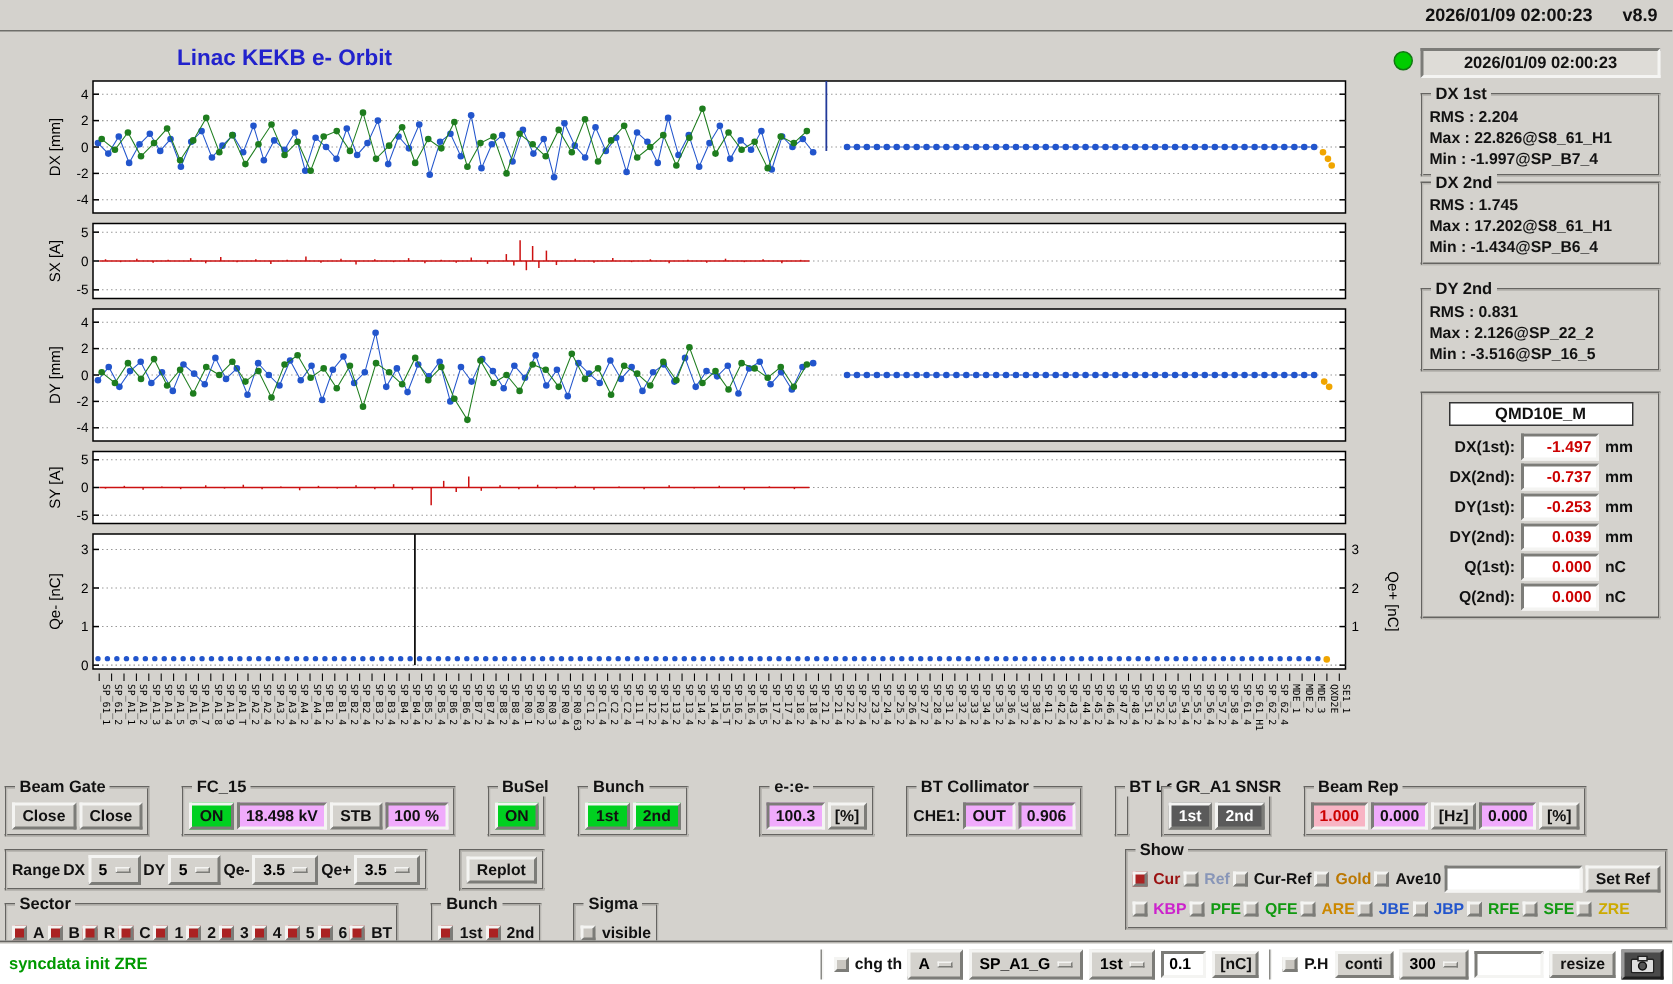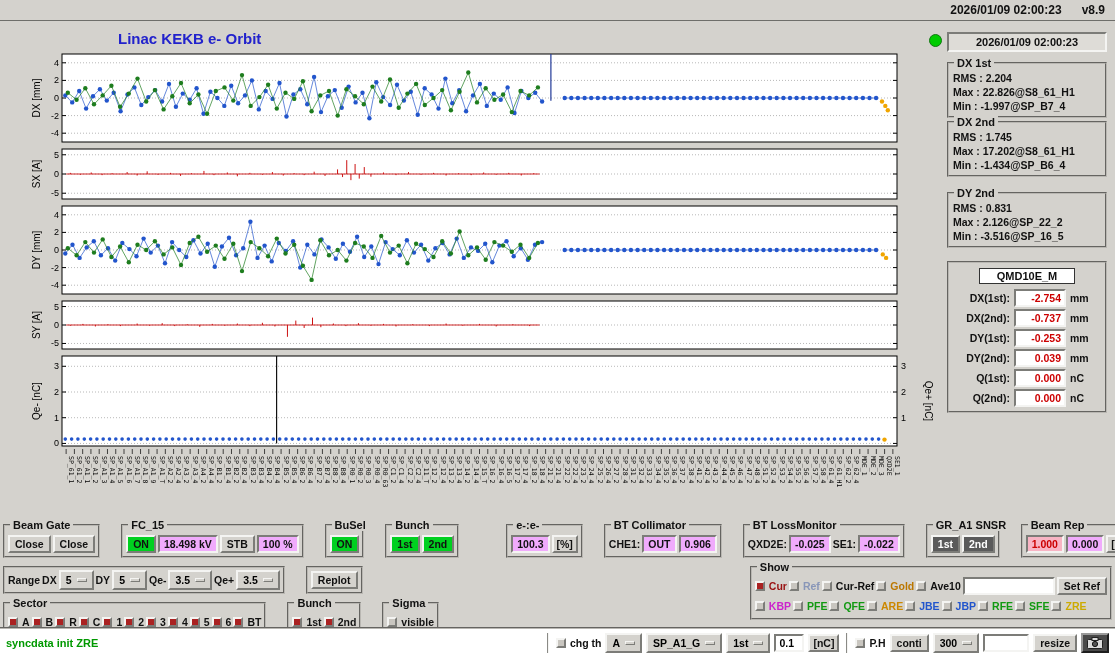--- a/index.html
+++ b/index.html
@@ -10,21 +10,21 @@
   #plots-svg{position:absolute;left:0;top:52px}
   
   .right-panel{position:absolute;top:32px;right:8px;width:160px}
   .led{position:absolute;left:-18px;top:2px;width:13px;height:13px;border-radius:50%;background:#00cc00;border:1px solid #117711}
   .timebox{border:2px solid;border-color:#7c7c78 #f4f4f2 #f4f4f2 #7c7c78;background:#dedcd7;font-size:11px;font-weight:bold;text-align:center;padding:2px 0;margin-bottom:10px;white-space:nowrap}
   .stat-group{position:relative;border:2px groove #b9b7b2;padding:7px 4px 3px;margin-bottom:3px;background:#d4d2cd}
   .stat-group.gap-after{margin-bottom:15px}
   .gtitle{position:absolute;top:-7px;left:5px;background:#d4d2cd;padding:0 3px;font-size:11px;font-weight:bold;white-space:nowrap}
   .stat-line{font-size:10.5px;font-weight:bold;line-height:14px;white-space:nowrap}
   .qmd{position:relative;border:2px groove #b9b7b2;margin-top:13px;padding:5px 4px 2px;background:#d4d2cd}
-  .qmd-title{width:96px;margin:0 auto 5px;background:#fff;border:1px solid #333;font-size:11px;font-weight:bold;text-align:center;padding:1px 0}
+  .qmd-title{width:123px;margin:0 auto 5px;background:#fff;border:1px solid #333;font-size:11px;font-weight:bold;text-align:center;padding:1px 0}
   .qmd-row{display:grid;grid-template-columns:57px 52px 24px;gap:4px;align-items:center;margin-bottom:2px}
   .qmd-label{font-size:10.5px;font-weight:bold;text-align:right;white-space:nowrap}
   .qmd-value{background:#fff;border:2px solid;border-color:#7c7c78 #f4f4f2 #f4f4f2 #7c7c78;color:#cc0000;font-size:10.5px;font-weight:bold;text-align:right;padding:1px 3px}
   .qmd-unit{font-size:10.5px;font-weight:bold}
   
   .controls{position:absolute;left:0;right:0;top:516px;padding:0 3px}
   .crow{display:flex;gap:21px;align-items:stretch}
   #ctl-row1{margin-top:8px}
   .crow2wrap{display:flex;gap:4px;margin-top:8px;align-items:flex-start}
   .leftcol{display:flex;flex-direction:column;gap:8px}
@@ -963,21 +963,21 @@
         <div class="stat-line">RMS : 0.831</div>
         <div class="stat-line">Max : 2.126@SP_22_2</div>
         <div class="stat-line">Min : -3.516@SP_16_5</div>
       </div>
     </div>
   <div class="qmd">
     <div class="qmd-title">QMD10E_M</div>
     <div id="qmd-rows">
         <div class="qmd-row">
           <span class="qmd-label">DX(1st):</span>
-          <span class="qmd-value">-2.754</span>
+          <span class="qmd-value">-1.497</span>
           <span class="qmd-unit">mm</span>
         </div>
         <div class="qmd-row">
           <span class="qmd-label">DX(2nd):</span>
           <span class="qmd-value">-0.737</span>
           <span class="qmd-unit">mm</span>
         </div>
         <div class="qmd-row">
           <span class="qmd-label">DY(1st):</span>
           <span class="qmd-value">-0.253</span>
@@ -1043,26 +1043,20 @@
       <div class="group">
         <span class="gtitle">BT Collimator</span>
         <div class="gitems">
           <span class="lbl">CHE1:</span>
           <span class="disp">OUT</span>
           <span class="disp">0.906</span>
         </div>
       </div>
       <div class="group">
         <span class="gtitle">BT LossMonitor</span>
-        <div class="gitems">
-          <span class="lbl">QXD2E:</span>
-          <span class="disp">-0.025</span>
-          <span class="lbl">SE1:</span>
-          <span class="disp">-0.022</span>
-        </div>
       </div>
       <div class="group">
         <span class="gtitle">GR_A1 SNSR</span>
         <div class="gitems">
           <button class="btn" style="background: rgb(90, 90, 90); color: rgb(255, 255, 255);">1st</button>
           <button class="btn" style="background: rgb(90, 90, 90); color: rgb(255, 255, 255);">2nd</button>
         </div>
       </div>
       <div class="group">
         <span class="gtitle">Beam Rep</span>

